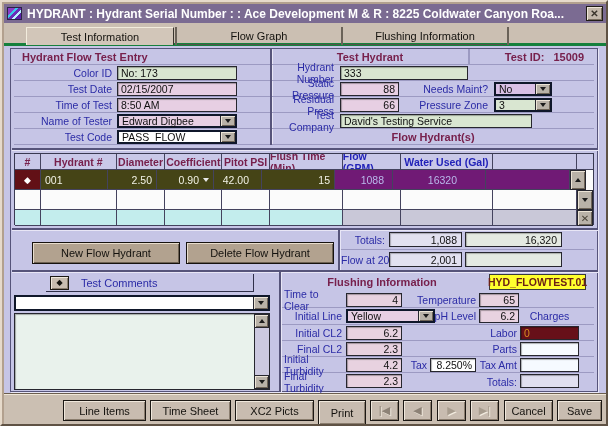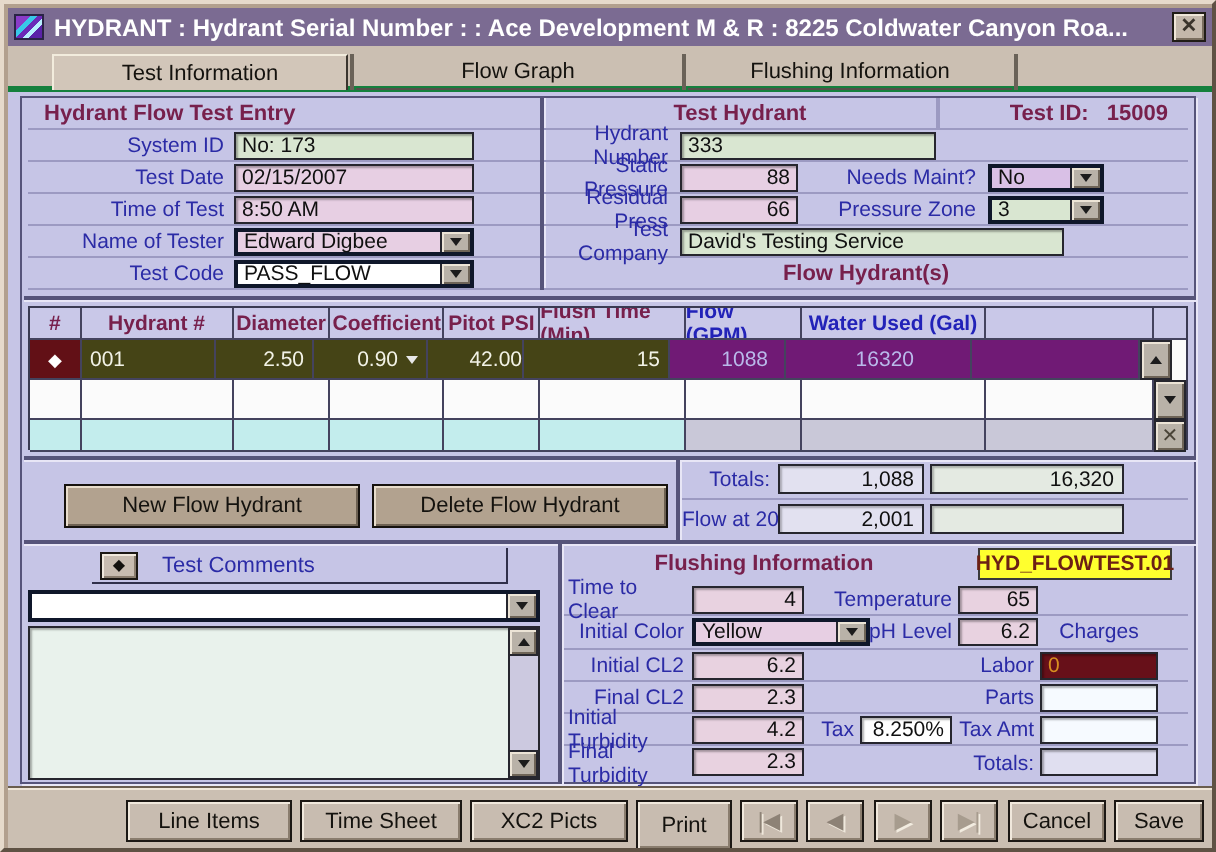--- a/index.html
+++ b/index.html
@@ -107,21 +107,21 @@
   </div>
 
   <div class="abs main"></div>
   <div class="abs content-border"></div>
 
   <div class="abs" style="left:12px;top:47px;width:256px;height:96px;">
     <div class="frow">
       <span class="h-maroon" style="padding-left:8px;">Hydrant Flow Test Entry</span>
     </div>
     <div class="frow">
-      <span class="flabel">System ID</span>
+      <span class="flabel">Color ID</span>
       <span class="fld green" style="width:120px;">No: 173</span>
     </div>
     <div class="frow">
       <span class="flabel">Test Date</span>
       <span class="fld" style="width:120px;">02/15/2007</span>
     </div>
     <div class="frow">
       <span class="flabel">Time of Test</span>
       <span class="fld" style="width:120px;">8:50 AM</span>
     </div>
@@ -207,21 +207,21 @@
       <span class="gc" style="width:16px;border-right:none;"></span>
     </div>
     <div class="grow gsel" style="height:20px;">
       <span class="gc mark" style="width:26px;">◆</span>
       <span class="gc" style="width:67px;padding-left:4px;">001</span>
       <span class="gc" style="width:49px;justify-content:flex-end;padding-right:4px;">2.50</span>
       <span class="gc" style="width:57px;justify-content:flex-end;padding-right:4px;">
           <span>0.90</span>
           <span class="tri-d" style="border-top-color:#e8e8e8;margin-left:4px;"></span>
         </span>
-      <span class="gc" style="width:48px;justify-content:flex-end;padding-right:0;text-align:center;">42.00</span>
+      <span class="gc" style="width:48px;justify-content:flex-end;padding-right:12px;text-align:center;">42.00</span>
       <span class="gc" style="width:73px;justify-content:flex-end;padding-right:4px;">15</span>
       <span class="gc dark" style="width:58px;justify-content:flex-end;padding-right:8px;">1088</span>
       <span class="gc dark" style="width:93px;justify-content:flex-end;padding-right:28px;">16320</span>
       <span class="gc dark" style="width:84px;"></span>
       <span class="sbbtn" style="width:16px;height:20px;">
           <span class="tri-u"></span>
         </span>
     </div>
     <div class="grow gempty" style="height:20px;">
       <span class="gc" style="width:26px;"></span>
@@ -304,21 +304,21 @@
   <div class="abs" style="left:280px;top:290px;width:312px;height:98px;">
 
     <div class="xrow">
       <span class="xcell rlab" style="left:2px;width:58px;">Time to Clear</span>
       <span class="xfld rt" style="left:64px;width:56px;">4</span>
       <span class="xcell rlab" style="left:124px;width:70px;">Temperature</span>
       <span class="xfld rt" style="left:197px;width:40px;">65</span>
     </div>
 
     <div class="xrow">
-      <span class="xcell rlab" style="left:2px;width:58px;">Initial Color</span>
+      <span class="xcell rlab" style="left:2px;width:58px;">Initial Line</span>
       <span class="combo" style="position:absolute;left:64px;top:1px;width:89px;">
         <span class="ctext">Yellow</span>
         <span class="cbtn">
             <span class="tri-d"></span>
           </span>
       </span>
       <span class="xcell rlab" style="left:152px;width:42px;">pH Level</span>
       <span class="xfld rt" style="left:197px;width:40px;">6.2</span>
       <span class="xcell" style="left:238px;width:59px;justify-content:center;color:#2b2ba6;">Charges</span>
     </div>

